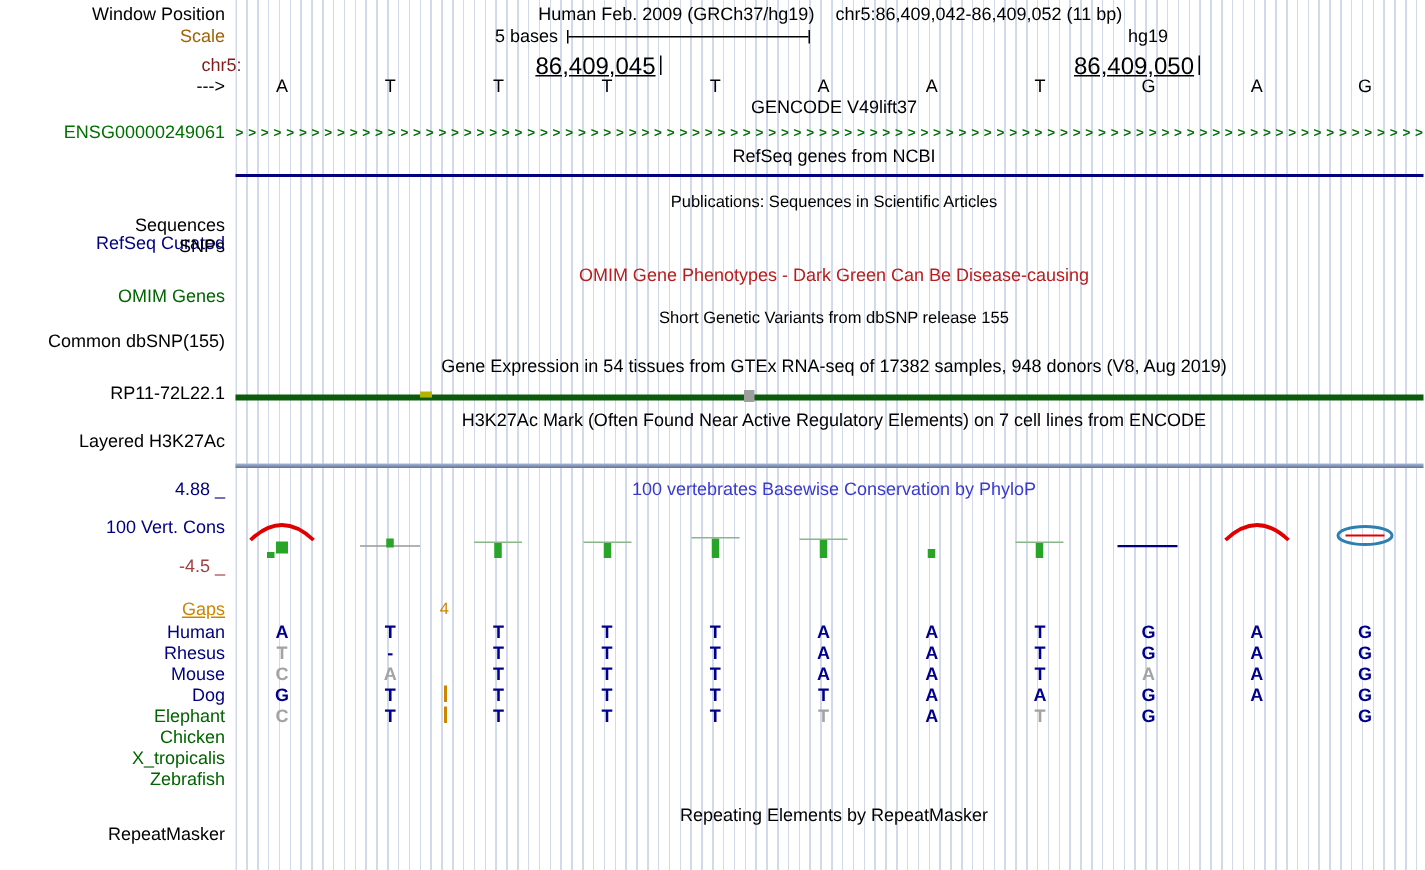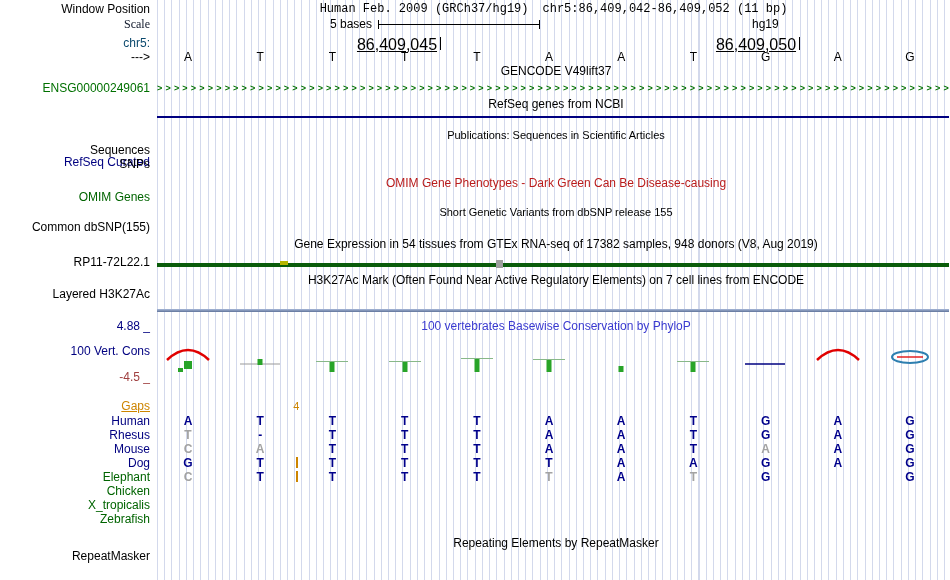--- a/index.html
+++ b/index.html
@@ -10,21 +10,21 @@
   .abs{position:absolute;}
   .side-label{position:absolute;left:0;width:150px;text-align:right;white-space:nowrap;font-size:12px;}
   .center-title{position:absolute;left:157px;width:798px;text-align:center;white-space:nowrap;}
   .base{position:absolute;transform:translateX(-50%);font-size:12px;color:#000;}
   .mz{position:absolute;transform:translateX(-50%);font-size:12px;font-weight:bold;}
   .tick{position:absolute;width:1px;height:13px;background:#000;}
   .coord{position:absolute;width:84px;text-align:center;font-size:16px;text-decoration:underline;}
   .scalebar{position:absolute;left:378px;top:20px;width:160px;height:9px;
             border-left:1px solid #000;border-right:1px solid #000;
             background:linear-gradient(#000,#000) center/100% 1px no-repeat;}
-  .topbar{position:absolute;left:157px;top:2px;width:793px;display:flex;justify-content:center;gap:14px;white-space:nowrap;font-family:Liberation Mono, monospace;}
+  .topbar{position:absolute;left:157px;top:2px;width:793px;display:flex;justify-content:center;gap:14px;white-space:nowrap;}
   .chevrons{position:absolute;left:157px;top:83px;width:792px;height:11px;overflow:hidden;
             color:#007000;font-size:9px;line-height:11px;letter-spacing:3.2px;white-space:nowrap;font-weight:bold;}
   .trackline{position:absolute;left:157px;width:792px;}
   .insert{position:absolute;width:2px;background:#cd8500;}
 </style>
 </head>
 <body>
 
 <div class="page" id="page">
   <div class="grid"></div>
@@ -44,22 +44,22 @@
   <div class="tick" style="left:799px;top:37px;"></div>
 
   <div class="chevrons" id="chevrons">&gt;&gt;&gt;&gt;&gt;&gt;&gt;&gt;&gt;&gt;&gt;&gt;&gt;&gt;&gt;&gt;&gt;&gt;&gt;&gt;&gt;&gt;&gt;&gt;&gt;&gt;&gt;&gt;&gt;&gt;&gt;&gt;&gt;&gt;&gt;&gt;&gt;&gt;&gt;&gt;&gt;&gt;&gt;&gt;&gt;&gt;&gt;&gt;&gt;&gt;&gt;&gt;&gt;&gt;&gt;&gt;&gt;&gt;&gt;&gt;&gt;&gt;&gt;&gt;&gt;&gt;&gt;&gt;&gt;&gt;&gt;&gt;&gt;&gt;&gt;&gt;&gt;&gt;&gt;&gt;&gt;&gt;&gt;&gt;&gt;&gt;&gt;&gt;&gt;&gt;&gt;&gt;&gt;&gt;&gt;&gt;&gt;&gt;&gt;&gt;&gt;&gt;&gt;&gt;&gt;&gt;&gt;&gt;&gt;&gt;&gt;&gt;&gt;&gt;&gt;&gt;&gt;&gt;&gt;&gt;&gt;&gt;&gt;&gt;&gt;&gt;&gt;&gt;&gt;&gt;</div>
 
   <div class="trackline" style="top:116px;height:2px;background:#000080;"></div>
 
   <div class="trackline" style="top:263px;height:4px;background:#0a5c0a;"></div>
 
   <div class="trackline" style="top:309px;height:3px;background:linear-gradient(#a8b8d8,#60749a);"></div>
 <div class="side-label" style="top: 2px; color: rgb(0, 0, 0);">Window Position</div>
-    <div class="side-label" style="top: 17px; color: #0f172a; font-family: Liberation Serif, serif;">Scale</div>
-    <div class="side-label" style="top: 36px; color: #0c4a6e;">chr5:</div>
+    <div class="side-label" style="top: 17px; color: #a16207;">Scale</div>
+    <div class="side-label" style="top: 36px; color: #7f1d1d; margin-left: 11px;">chr5:</div>
     <div class="side-label" style="top: 50px; color: rgb(0, 0, 0);">---&gt;</div>
     <div class="side-label" style="top: 81px; color: rgb(0, 112, 0);">ENSG00000249061</div>
     <div class="side-label" style="top: 111px; color: rgb(0, 0, 128); margin-top: 44px;">RefSeq Curated</div>
     <div class="side-label" style="top: 143px; color: rgb(0, 0, 0);">Sequences</div>
     <div class="side-label" style="top: 157px; color: rgb(0, 0, 0);">SNPs</div>
     <div class="side-label" style="top: 190px; color: rgb(0, 100, 0);">OMIM Genes</div>
     <div class="side-label" style="top: 220px; color: rgb(0, 0, 0);">Common dbSNP(155)</div>
     <div class="side-label" style="top: 255px; color: rgb(0, 0, 0);">RP11-72L22.1</div>
     <div class="side-label" style="top: 287px; color: rgb(0, 0, 0);">Layered H3K27Ac</div>
     <div class="side-label" style="top: 319px; color: rgb(0, 0, 128);">4.88 _</div>

